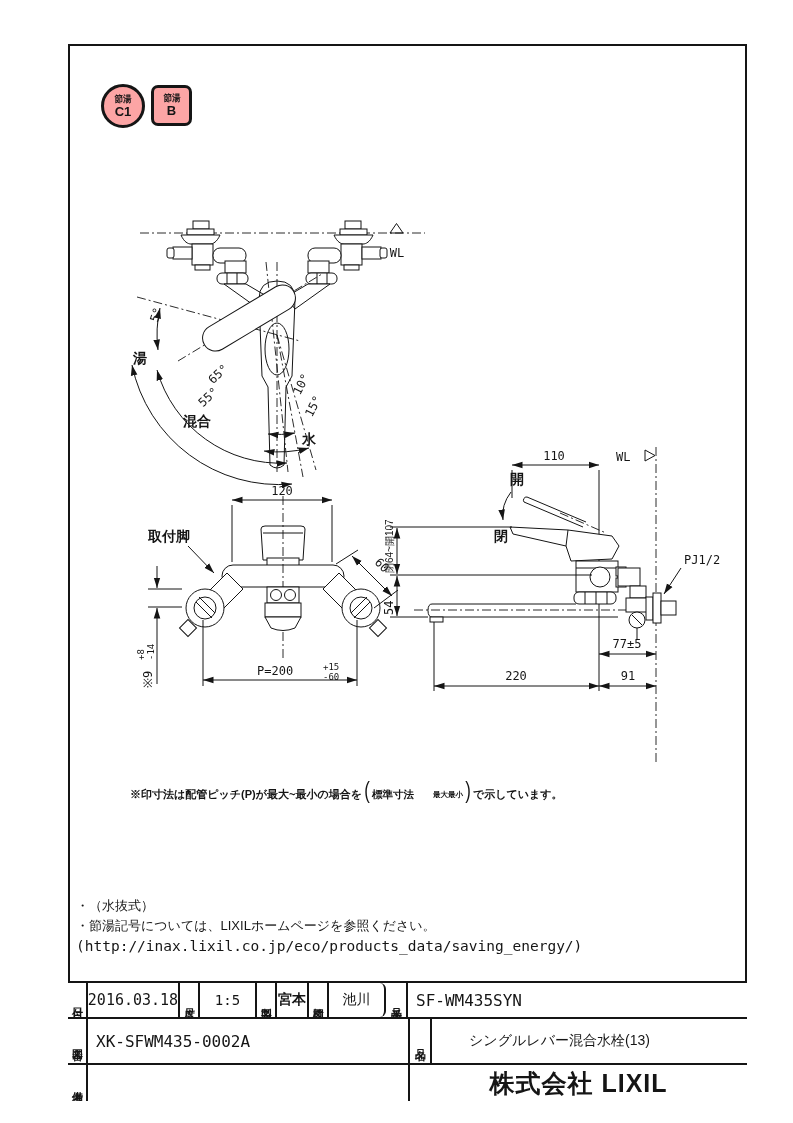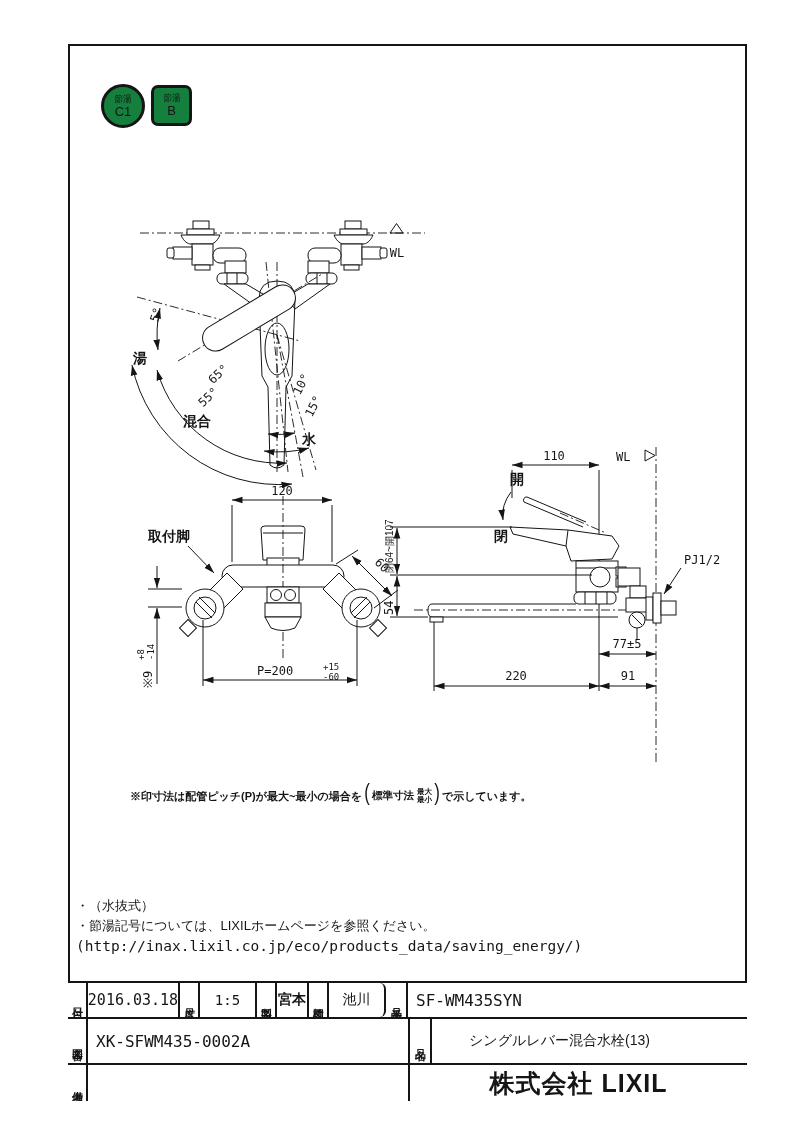--- a/index.html
+++ b/index.html
@@ -3,43 +3,43 @@
 <meta charset="utf-8">
 <style>
   html,body{margin:0;padding:0;background:#fff;}
   .sheet{position:relative;width:793px;height:1123px;background:#fff;overflow:hidden;
          font-family:"Liberation Sans",sans-serif;color:#151515;}
   .frame{position:absolute;left:68px;top:44px;width:679px;height:1049px;
          border:2px solid #151515;box-sizing:border-box;}
   
   .badge{position:absolute;display:flex;flex-direction:column;align-items:center;
          justify-content:center;border:3px solid #151515;box-sizing:border-box;
-         font-weight:normal;line-height:1;background:#15803d;}
+         font-weight:bold;line-height:1;background:#fca5a5;}
   .badge .t{font-size:9px;letter-spacing:0px;transform:scale(0.95,1.05);white-space:nowrap;}
   .badge .b{font-size:13px;margin-top:1px;}
   .badge-circle{left:101px;top:84px;width:44px;height:44px;border-radius:50%;}
   .badge-square{left:151px;top:85px;width:41px;height:41px;border-radius:7px;}
   
   svg.draw{position:absolute;left:0;top:0;}
   .ln{stroke:#151515;stroke-width:1;fill:none;}
   .fw{stroke:#151515;stroke-width:1;fill:#fff;}
   .cl{stroke:#151515;stroke-width:0.9;fill:none;stroke-dasharray:9 3 2 3;}
   .dim{stroke:#151515;stroke-width:1;fill:none;marker-start:url(#as);marker-end:url(#ae);}
   .dimE{stroke:#151515;stroke-width:1;fill:none;marker-end:url(#ae);}
   text{fill:#151515;}
   .num{font-family:"DejaVu Sans Mono",monospace;font-size:12px;}
   .num-s{font-family:"DejaVu Sans Mono",monospace;font-size:9px;}
   .jp-b{font-family:"Liberation Sans",sans-serif;font-size:14px;font-weight:bold;}
   
   .dimnote{position:absolute;left:130px;top:740px;display:flex;align-items:flex-end;
            font-weight:bold;font-size:11px;white-space:nowrap;}
   .dimnote .paren{font-size:24px;font-weight:400;line-height:1;margin:0 1px;transform:scaleX(0.7);}
-  .dimnote .inner{display:flex;align-items:center;gap:3px;margin-top:48px;}
+  .dimnote .inner{display:flex;align-items:center;gap:19px;margin-top:48px;}
   .dimnote .std{font-size:10.5px;}
-  .dimnote .stack{display:flex;flex-direction:column;line-height:1.05;font-size:7.5px;}
+  .dimnote .stack{display:flex;line-height:1.05;font-size:7.5px;}
   
   .notes{position:absolute;left:76px;top:896px;width:560px;}
   .note-line{font-size:13px;line-height:20px;white-space:nowrap;}
   .note-url{font-family:"DejaVu Sans Mono",monospace;font-size:14.5px;line-height:20px;
             letter-spacing:0px;white-space:nowrap;}
   
   .tblock{position:absolute;left:68px;top:981px;width:679px;height:112px;
           box-sizing:border-box;border-top:2px solid #151515;background:#fff;}
   .trow{display:flex;box-sizing:border-box;}
   .trow2,.trow3{border-top:2px solid #151515;}

